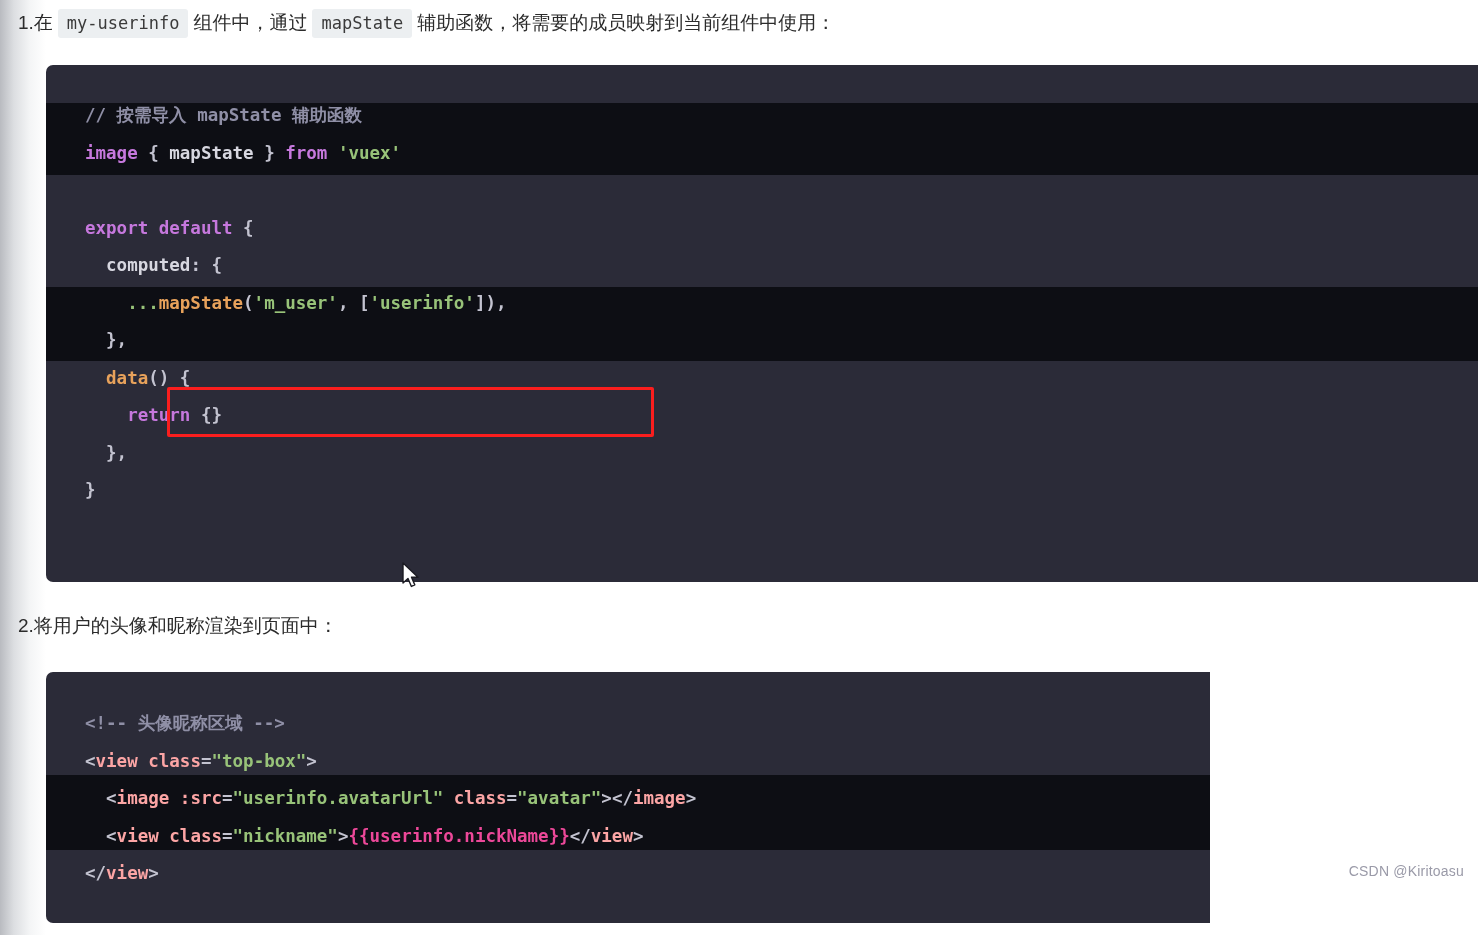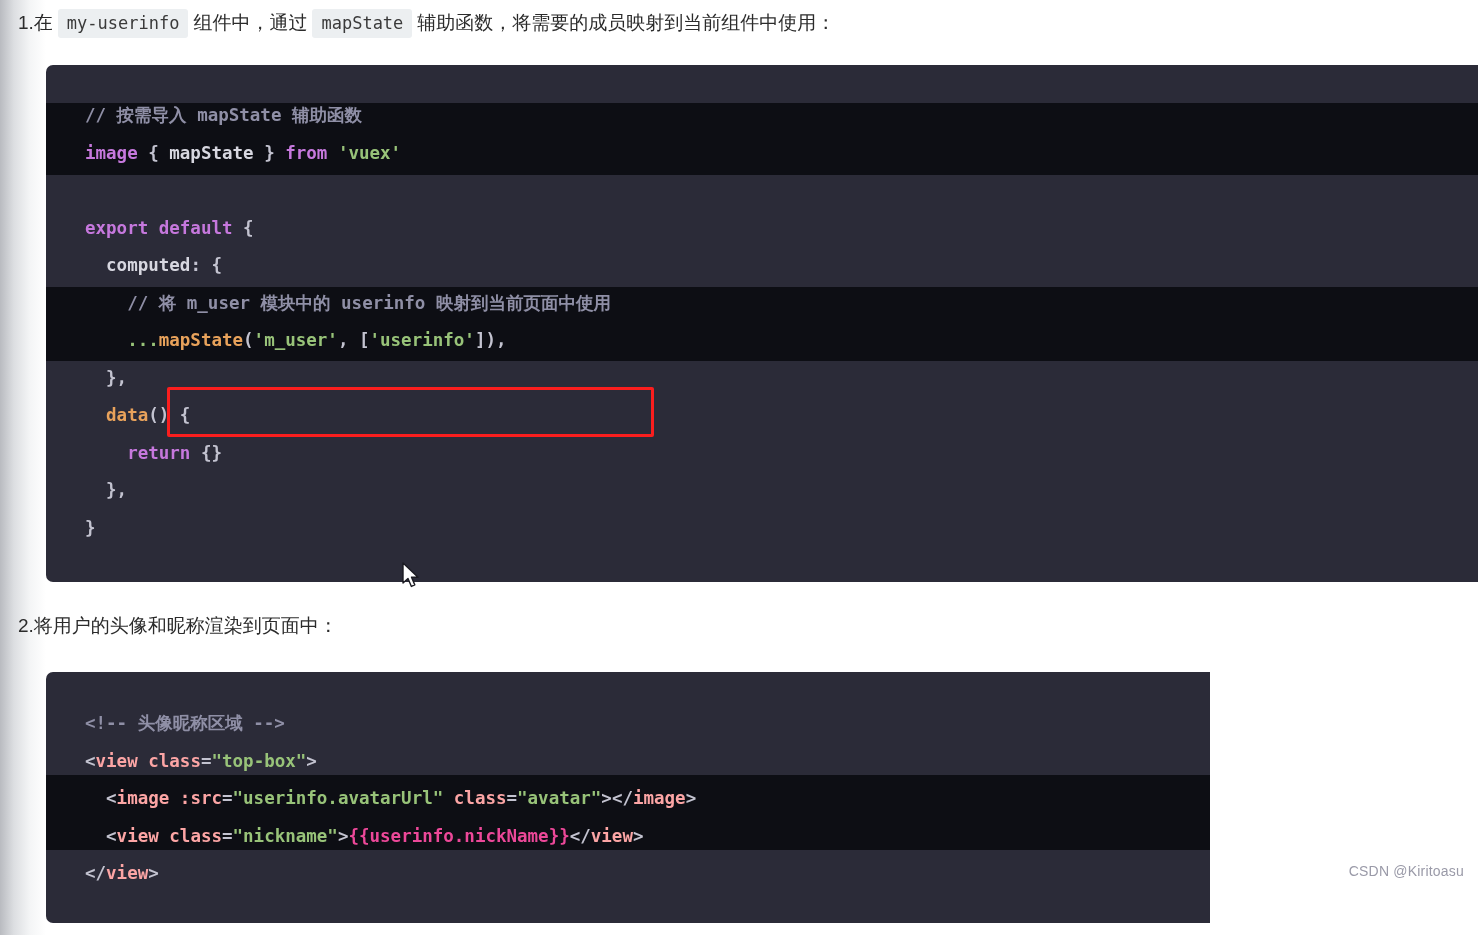--- a/index.html
+++ b/index.html
@@ -149,21 +149,20 @@
   <div class="code-block" id="code-block-1">
     <div class="code-body" id="code-body-1">
         <div class="hl-band" style="top: 38px; height: 72px;"></div>
         <div class="hl-band" style="top: 222px; height: 74px;"></div>
         <div style="position: relative; padding-top: 32px;">
           <div class="code-line"><span class="t-comment t-cjk">// 按需导入 mapState 辅助函数</span></div>
           <div class="code-line"><span class="t-keyword">image</span><span class="t-punc"> { </span><span class="t-prop">mapState</span><span class="t-punc"> } </span><span class="t-keyword">from</span><span class="t-plain"> </span><span class="t-string">'vuex'</span></div>
           <div class="code-line spacer"></div>
           <div class="code-line"><span class="t-keyword">export</span><span class="t-plain"> </span><span class="t-keyword">default</span><span class="t-punc"> {</span></div>
           <div class="code-line"><span class="t-plain">  </span><span class="t-prop">computed</span><span class="t-punc">: {</span></div>
-          <div class="code-line"><span class="t-plain">    </span><span class="t-comment t-cjk">// 将 m_user 模块中的 userinfo 映射到当前页面中使用</span></div>
           <div class="code-line"><span class="t-plain">    </span><span class="t-string">...</span><span class="t-func">mapState</span><span class="t-punc">(</span><span class="t-string">'m_user'</span><span class="t-punc">, [</span><span class="t-string">'userinfo'</span><span class="t-punc">]),</span></div>
           <div class="code-line"><span class="t-punc">  },</span></div>
           <div class="code-line"><span class="t-plain">  </span><span class="t-func">data</span><span class="t-punc">() {</span></div>
           <div class="code-line"><span class="t-plain">    </span><span class="t-keyword">return</span><span class="t-punc"> {}</span></div>
           <div class="code-line"><span class="t-punc">  },</span></div>
           <div class="code-line"><span class="t-punc">}</span></div>
         </div>
       </div>
     <div class="annot-box" id="annot-mapstate"></div>
   </div>

